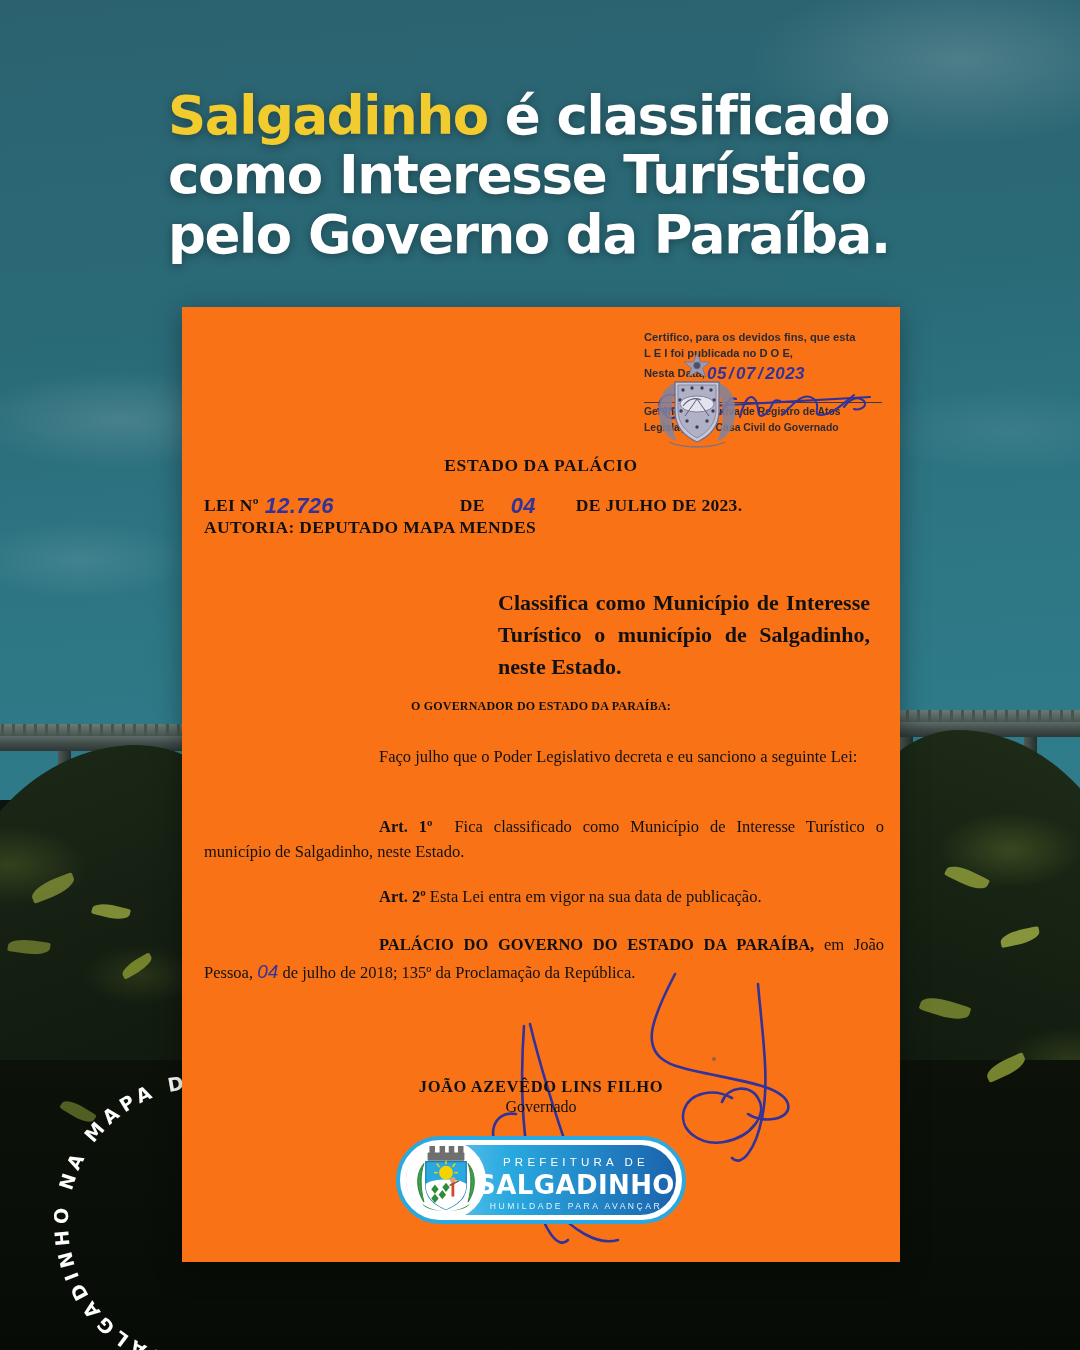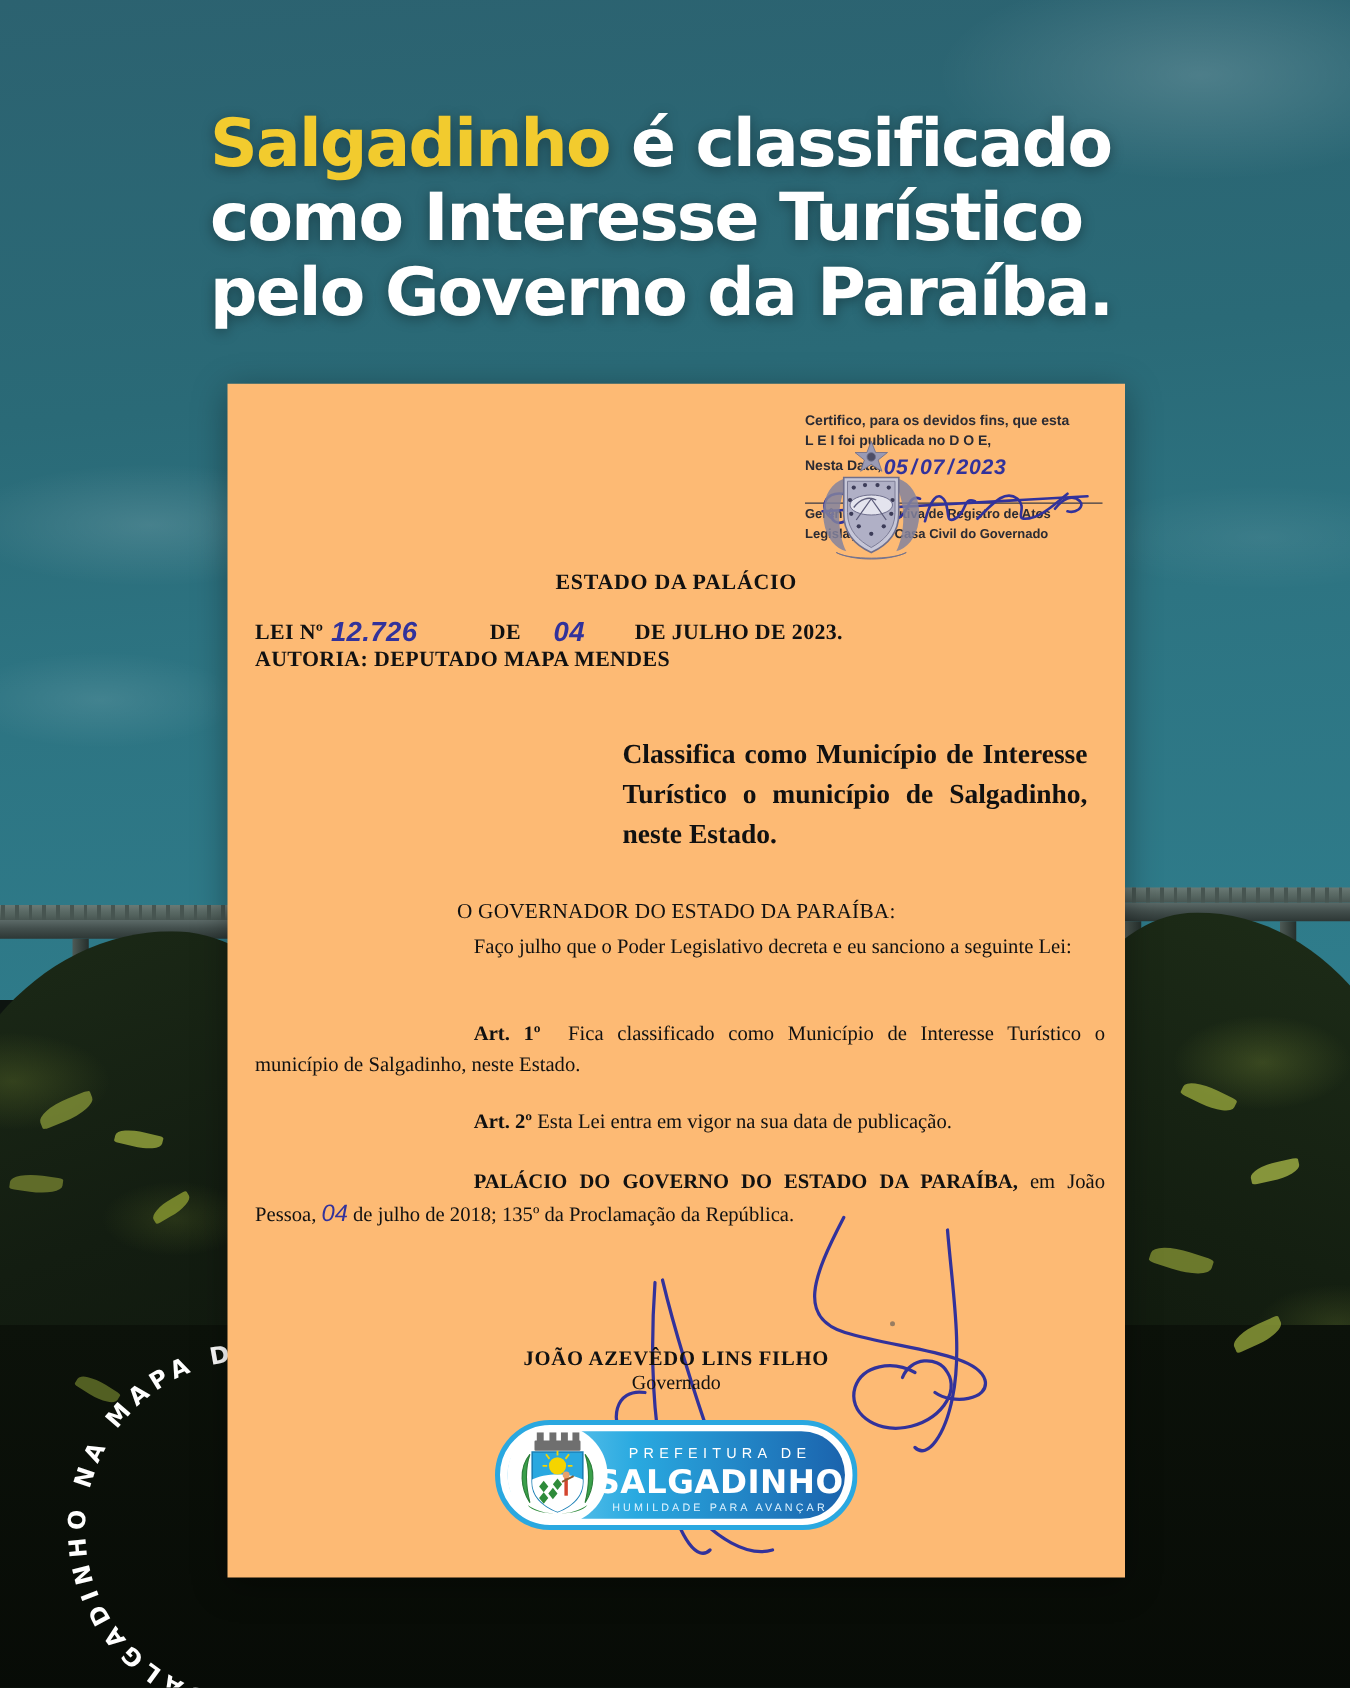--- a/index.html
+++ b/index.html
@@ -103,21 +103,21 @@
     font-family:"DejaVu Sans", sans-serif;
     font-size:19px;
     font-weight:bold;
     letter-spacing:5.2px;
   }
 
   
   #doc {
     position:absolute; left:182px; top:307px;
     width:718px; height:955px;
-    background:#fdba74;
+    background:#f97316;
     z-index:5;
     box-shadow:0 6px 26px rgba(0,0,0,.35);
     overflow:hidden;
     font-family:"Liberation Serif", serif;
     color:#111;
   }
 
   
   .stamp {
     position:absolute; left:462px; top:22px; width:248px;
@@ -152,37 +152,37 @@
     position:absolute; left:0; top:148px; width:100%;
     text-align:center;
     font-size:17.5px; font-weight:bold; letter-spacing:.6px;
   }
 
   .lawline {
     position:absolute; left:22px; top:184px; width:680px;
     font-size:17.5px; font-weight:bold; letter-spacing:.3px;
   }
   .lawline .num { font-size:22px; margin:0 6px; position:relative; top:2px; }
-  .lawline .de1 { margin-left:52px; }
+  .lawline .de1 { margin-left:120px; }
   .lawline .day { font-size:22px; margin:0 40px 0 26px; position:relative; top:2px; }
   .autoria {
     position:absolute; left:22px; top:210px;
     font-size:17.5px; font-weight:bold; letter-spacing:.3px;
   }
 
   .ementa {
     position:absolute; left:316px; top:280px; width:372px;
     font-size:22px; font-weight:bold; line-height:1.46;
     text-align:justify;
   }
 
   .gov-line {
     position:absolute; left:0; top:392px; width:100%;
     text-align:center;
-    font-size:17px; font-weight:normal; letter-spacing:.2px;margin-top:20px;
+    font-size:12px; font-weight:bold; letter-spacing:.2px;
   }
 
   .para {
     position:absolute; left:22px; width:680px;
     font-size:16.5px; line-height:1.5; text-align:justify;
   }
   .para .ind { display:inline-block; width:175px; }
   .p-faco  { top:438px; }
   .p-art1  { top:508px; }
   .p-art2  { top:578px; }

